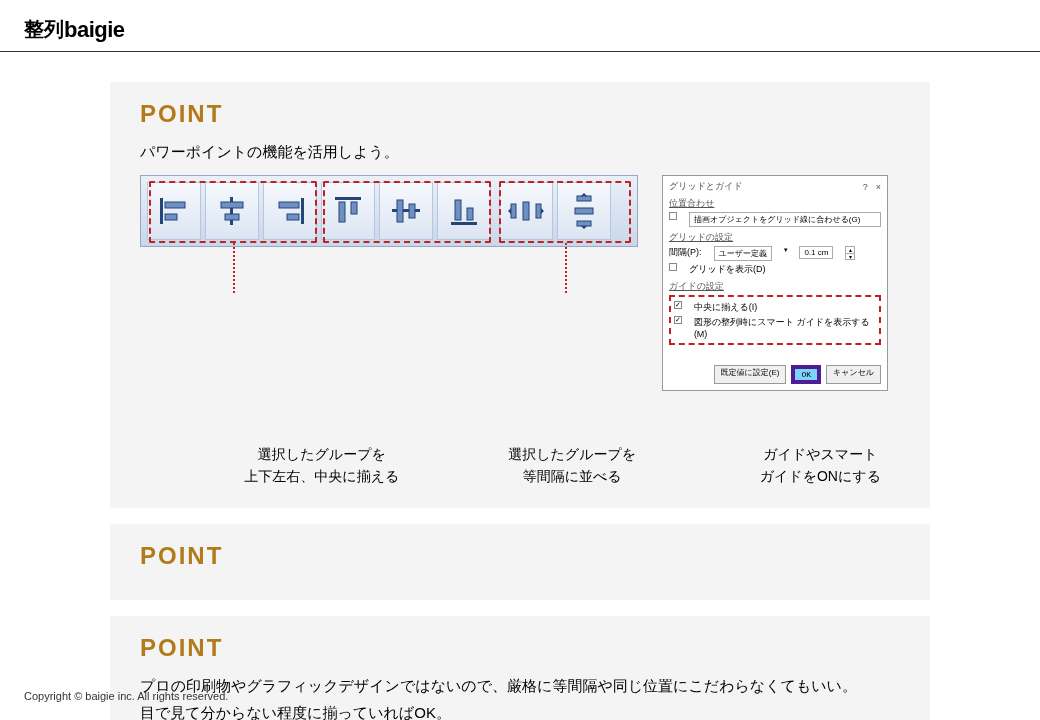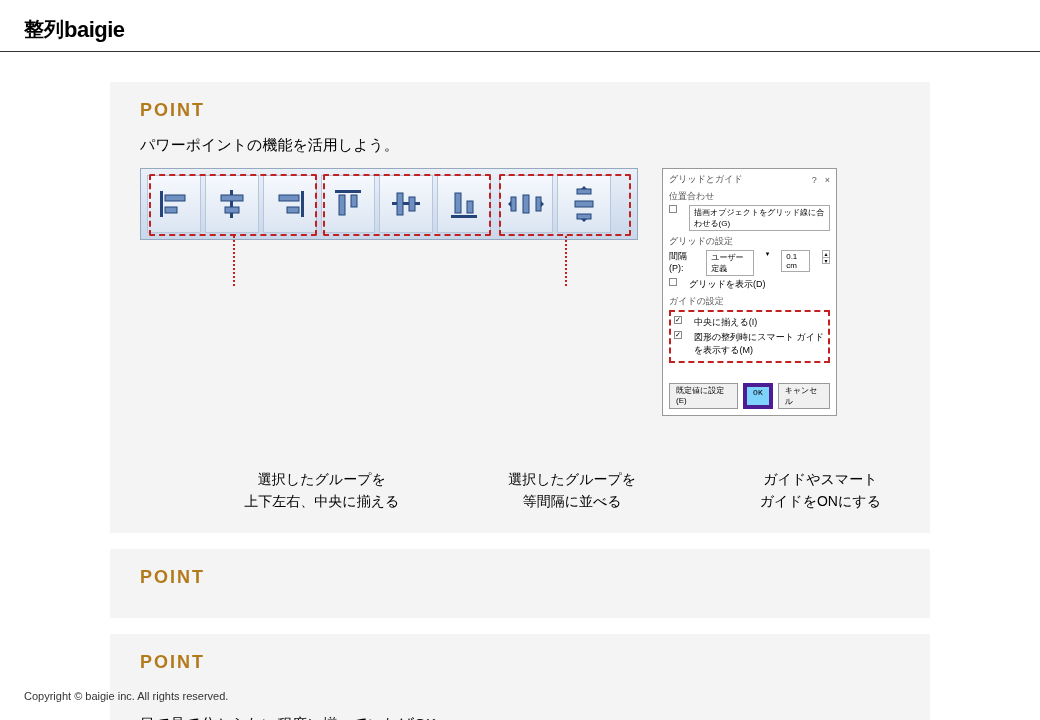--- a/index.html
+++ b/index.html
@@ -5,45 +5,45 @@
   * { box-sizing: border-box; margin: 0; padding: 0; }
   body { width: 1040px; height: 720px; font-family: "Hiragino Sans", "Meiryo", sans-serif; background: #fff; position: relative; }
 
   .header { display: flex; justify-content: flex-start; align-items: center; padding: 16px 24px 8px 24px; border-bottom: 1px solid #333; }
   .header-title { font-size: 20px; font-weight: 600; }
   .brand { font-size: 22px; font-weight: 700; letter-spacing: -0.5px; }
 
   .main { padding: 30px 110px 0 110px; }
 
   .point-block { background: #f4f4f4; padding: 18px 30px 20px 30px; margin-bottom: 16px; position: relative; }
-  .point-label { color: #b37a1a; font-size: 18px; font-weight: 600; letter-spacing: 2px; margin-bottom: 10px; }
+  .point-label { color: #b37a1a; font-size: 24px; font-weight: 600; letter-spacing: 2px; margin-bottom: 10px; }
   .point-body { font-size: 15px; line-height: 1.8; }
 
   .tool-area { display: flex; gap: 24px; margin-top: 10px; }
 
   .ribbon { position: relative; background: linear-gradient(#eaf0f8, #c8d7ea); border: 1px solid #97a9c0; height: 72px; width: 498px; display: flex; align-items: center; padding: 6px; }
   .rbtn { width: 54px; height: 58px; display: flex; align-items: center; justify-content: center; background: linear-gradient(#f6f9fd,#dbe5f2); border: 1px solid #b7c6da; margin-right: 4px; }
   .rbtn svg { display: block; }
   .dashed-box { position: absolute; border: 2px dashed #c32020; border-radius: 2px; pointer-events: none; }
   .db1 { left: 8px; top: 5px; width: 168px; height: 62px; }
   .db2 { left: 182px; top: 5px; width: 168px; height: 62px; }
   .db3 { left: 358px; top: 5px; width: 132px; height: 62px; }
   .connector { position: absolute; border-left: 2px dotted #c32020; }
   .c1 { left: 92px; top: 67px; height: 50px; }
   .c2 { left: 424px; top: 67px; height: 50px; }
 
   .caption-row { display: flex; margin-top: 52px; font-size: 14px; text-align: center; line-height: 1.6; }
   .cap1 { width: 230px; margin-left: 80px; }
   .cap2 { width: 200px; margin-left: 60px; }
   .cap3 { width: 180px; margin-left: 80px; }
 
-  .dialog { width: 175px; font-size: 9px; background: #fff; border: 1px solid #999; padding: 4px 6px 6px 6px; position: relative; }
+  .dialog { width: 226px; font-size: 9px; background: #fff; border: 1px solid #999; padding: 4px 6px 6px 6px; position: relative; }
   .dlg-title { display: flex; justify-content: space-between; align-items: center; color: #555; margin-bottom: 4px; }
   .dlg-ctrl { display: flex; gap: 8px; }
-  .dlg-sec { color: #555; margin: 4px 0 2px 0; }
+  .dlg-sec { color: #555; margin: 4px 0 2px 0; text-decoration: underline; }
   .dlg-field { border: 1px solid #aaa; padding: 1px 4px; font-size: 8px; display: inline-block; }
   .dlg-row { display: flex; align-items: flex-start; gap: 12px; margin: 2px 0; }
   .dlg-chk { width: 8px; height: 8px; border: 1px solid #888; display: inline-flex; align-items: center; justify-content: center; font-size: 7px; }
   .dlg-chk.on::after { content: "✓"; }
   .dlg-guide-box { border: 2px dashed #c32020; padding: 2px 3px; margin: 2px 0 4px 0; }
   .dlg-btns { display: flex; gap: 5px; justify-content: flex-end; margin-top: 20px; }
   .dlg-btn { border: 1px solid #999; padding: 1px 6px; font-size: 8px; background: #f0f0f0; }
   .dlg-btn.primary { border: 4px solid #4c1d95; background: #7dd3fc; font-family: Liberation Mono, monospace; }
   .spin { display:inline-flex; flex-direction:column; border:1px solid #aaa; width:10px; height:14px; }
   .spin span { flex:1; font-size:6px; text-align:center; line-height:6px; border-bottom:1px solid #aaa; }
@@ -199,20 +199,20 @@
     </div>
   </div>
 
   <div class="point-block">
     <div class="point-label">POINT</div>
   </div>
 
   <div class="point-block">
     <div class="point-label">POINT</div>
     <div class="point-body">
-      <br>
+      <span>プロの印刷物やグラフィックデザインではないので、厳格に等間隔や同じ位置にこだわらなくてもいい。</span><br>
       <span>目で見て分からない程度に揃っていればOK。</span>
     </div>
   </div>
 
 </div>
 
 <div class="footer">Copyright © baigie inc. All rights reserved.</div>
 
 </body></html>

